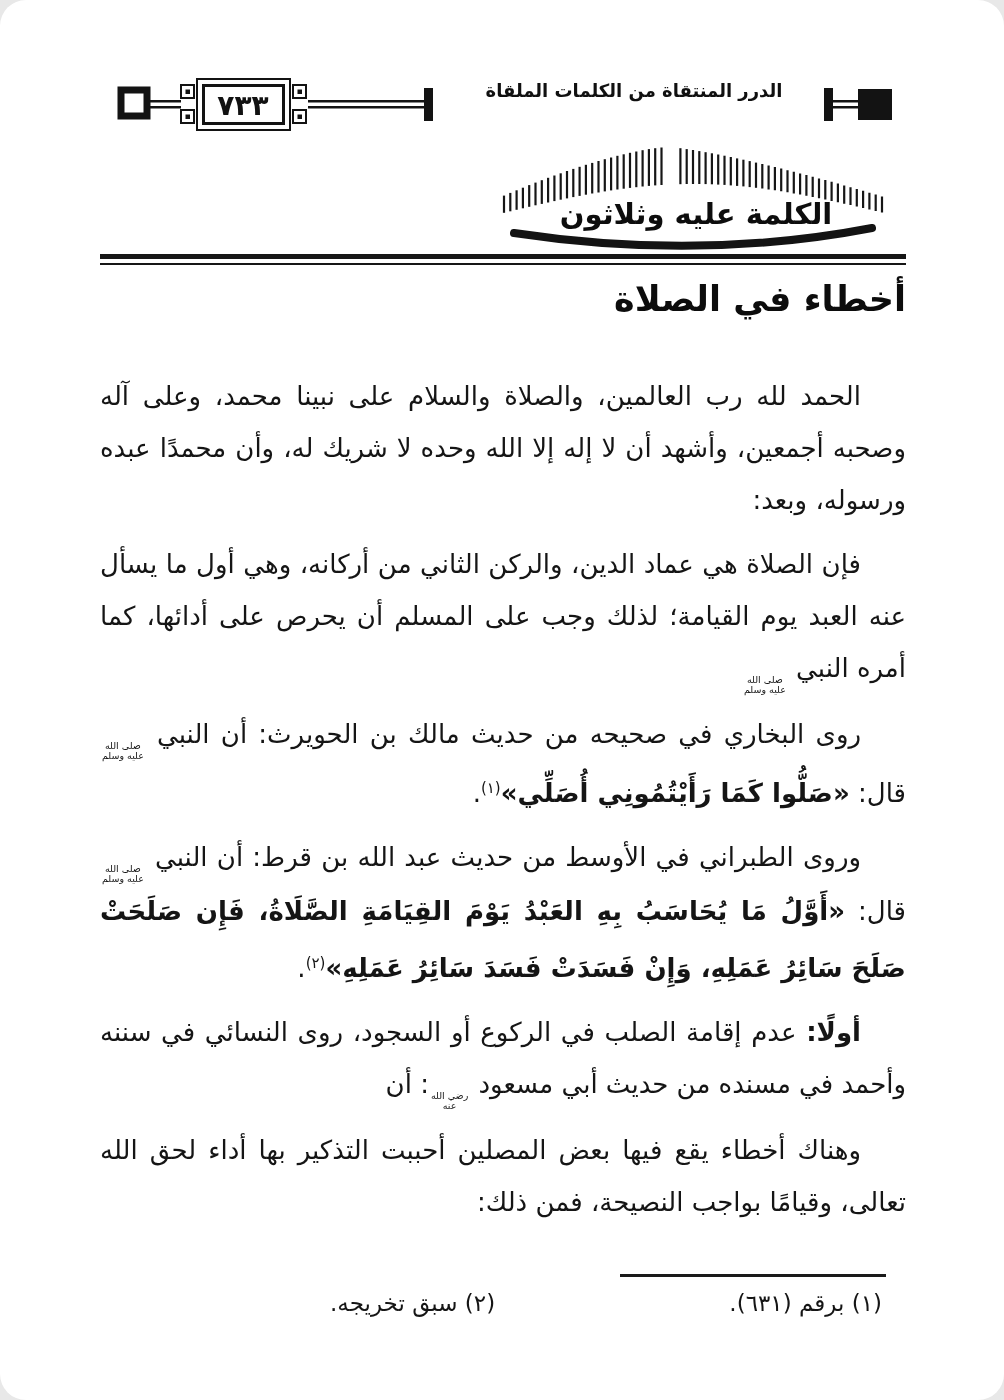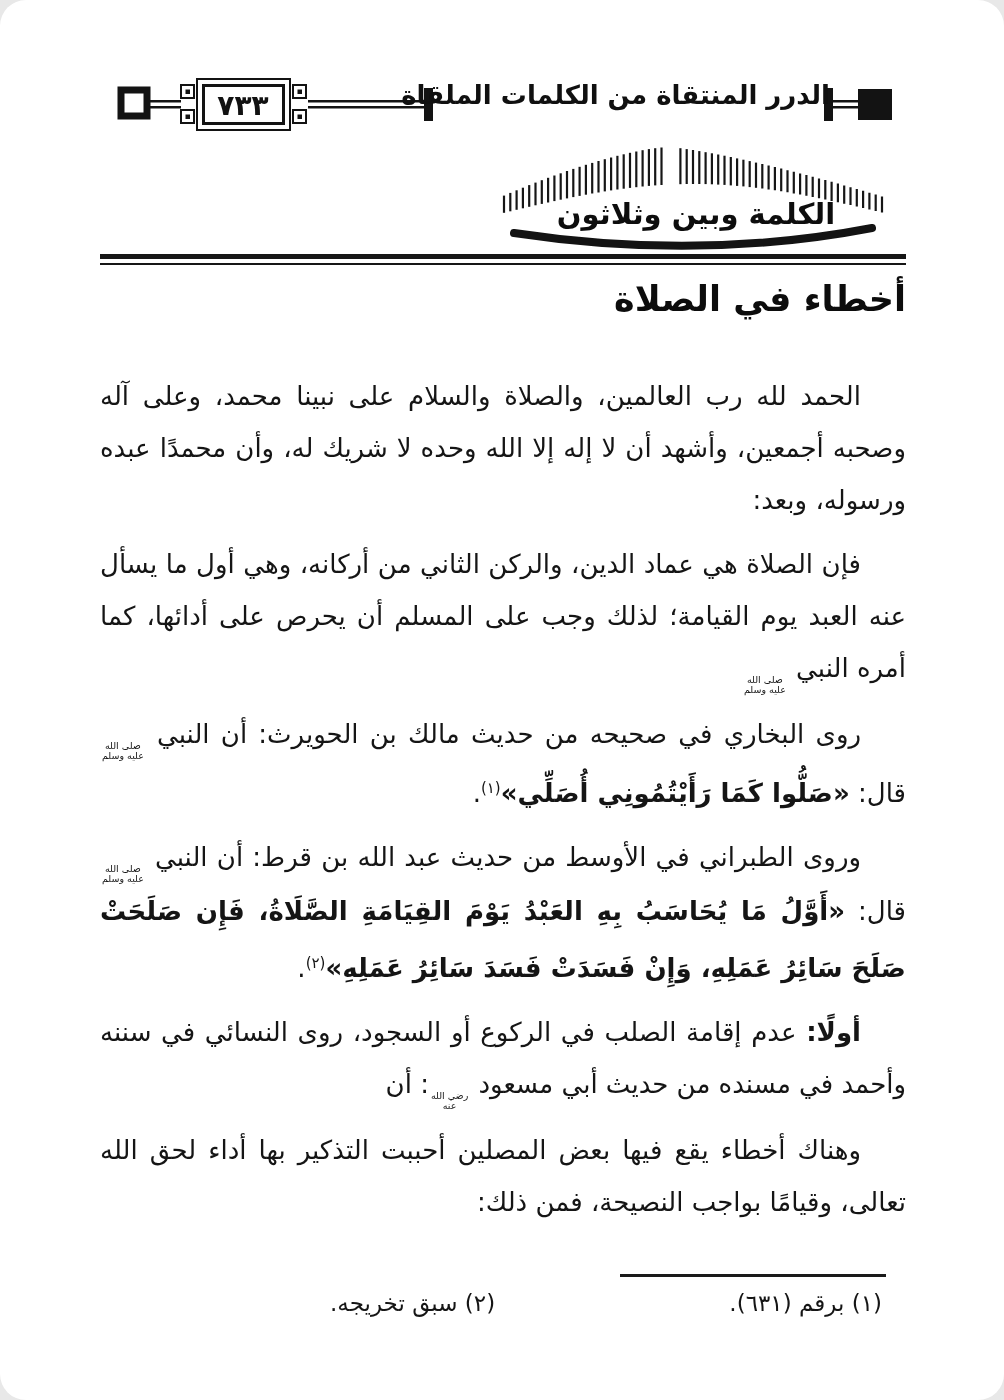--- a/index.html
+++ b/index.html
@@ -13,21 +13,21 @@
     overflow:hidden;
     direction:rtl;
     border-radius:26px;
   }
   
   .header-svg{position:absolute;top:68px;left:0;width:1004px;height:70px;}
   .header-svg .frame{fill:#fff;stroke:#131313;}
   .header-svg .bar{fill:#131313;}
   .header-title{
     position:absolute;top:80px;left:438px;width:392px;
-    text-align:center;font-size:26px;font-weight:bold;
+    text-align:center;font-size:18px;font-weight:bold;
     white-space:nowrap;letter-spacing:0px;color:#101010;
   }
   
   .banner-svg{position:absolute;top:140px;left:0;width:1004px;height:120px;}
   #banner-stripes line{stroke:#161616;stroke-width:2.2px;}
   .banner-arc{fill:none;stroke:#131313;stroke-width:8px;stroke-linecap:round;}
   .banner-label{
     position:absolute;top:197px;left:505px;width:382px;
     text-align:center;font-size:29px;font-weight:bold;color:#0d0d0d;
     white-space:nowrap;
@@ -154,21 +154,21 @@
         <line x1="844.1999999999977" x2="844.1999999999977" y1="45.4" y2="63.7"></line>
         <line x1="850.4999999999976" x2="850.4999999999976" y1="47.2" y2="65.1"></line>
         <line x1="856.7999999999976" x2="856.7999999999976" y1="49.0" y2="66.6"></line>
         <line x1="863.0999999999975" x2="863.0999999999975" y1="50.8" y2="68.0"></line>
         <line x1="869.3999999999975" x2="869.3999999999975" y1="52.7" y2="69.5"></line>
         <line x1="875.6999999999974" x2="875.6999999999974" y1="54.5" y2="71.0"></line>
         <line x1="881.9999999999974" x2="881.9999999999974" y1="56.4" y2="72.5"></line>
       </g>
     <path class="banner-arc" d="M514,93 Q700,121 872,88"></path>
   </svg>
-  <div class="banner-label">الكلمة وبين وثلاثون</div>
+  <div class="banner-label">الكلمة عليه وثلاثون</div>
 
   <div class="rule-thick"></div>
   <div class="rule-thin"></div>
 
   <div class="page-title">أخطاء في الصلاة</div>
 
   <div class="body-text">
       <p><span class="">الحمد لله رب العالمين، والصلاة والسلام على نبينا محمد، وعلى آله وصحبه أجمعين، وأشهد أن لا إله إلا الله وحده لا شريك له، وأن محمدًا عبده ورسوله، وبعد:</span></p>
       <p><span class="">فإن الصلاة هي عماد الدين، والركن الثاني من أركانه، وهي أول ما يسأل عنه العبد يوم القيامة؛ لذلك وجب على المسلم أن يحرص على أدائها، كما أمره النبي </span><span class="seal">
           <span>صلى الله</span>

